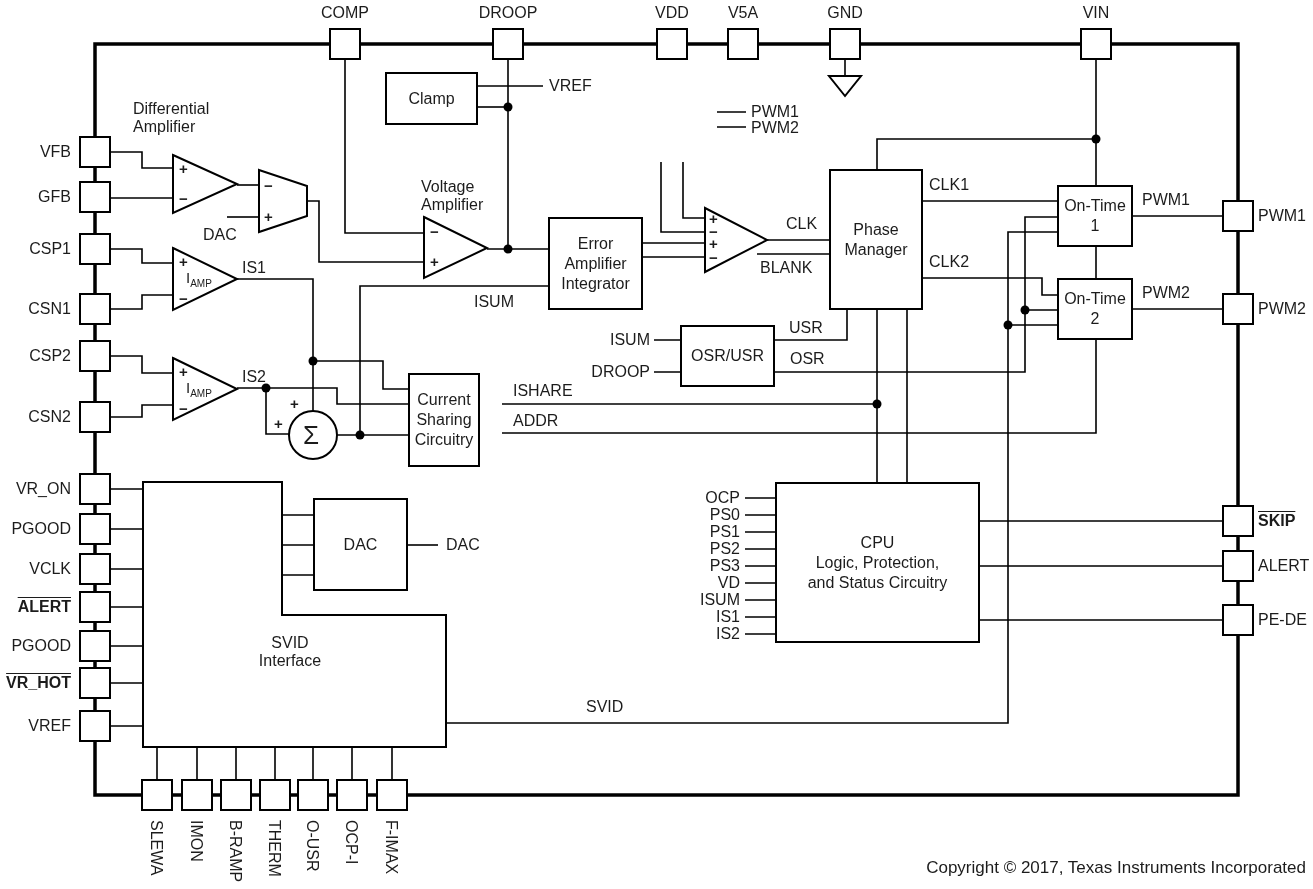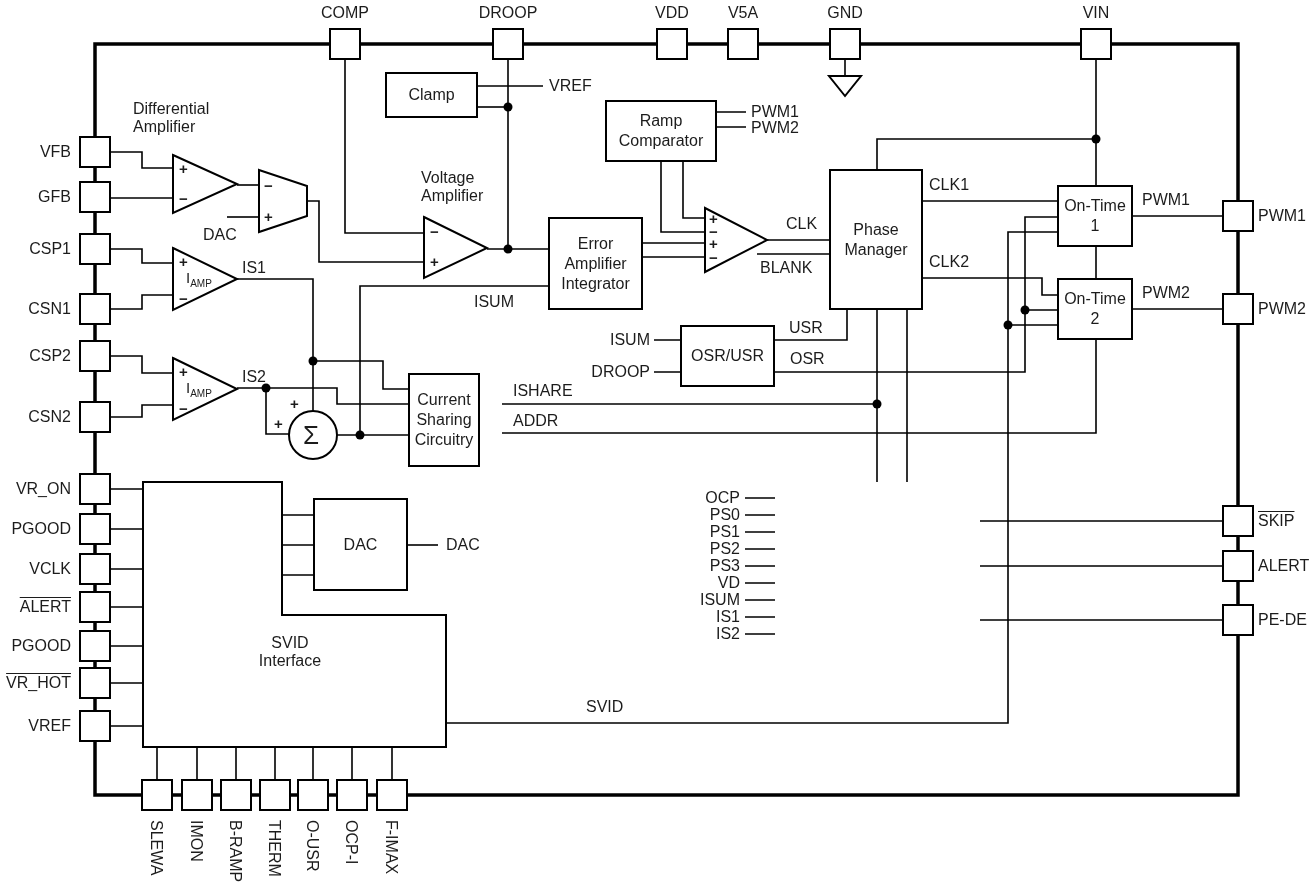--- a/index.html
+++ b/index.html
@@ -7,21 +7,21 @@
           font-family:"Liberation Sans",sans-serif;color:#1c1c1c;overflow:hidden;}
   #wiring{position:absolute;left:0;top:0;z-index:1;}
   .pin{position:absolute;width:32px;height:32px;background:#fff;border:2px solid #000;
        box-sizing:border-box;z-index:3;}
   .blk{position:absolute;background:#fff;border:2px solid #000;box-sizing:border-box;
        display:flex;flex-direction:column;align-items:center;justify-content:center;
        font-size:16px;line-height:1.25;text-align:center;z-index:2;}
   .lbl{position:absolute;font-size:16px;white-space:nowrap;z-index:4;line-height:1.15;}
   .r{text-align:right;}
   .c{text-align:center;}
-  .ov{text-decoration:overline;}
+  .ov{text-decoration:overline;font-weight:bold;}
   .vlbl{position:absolute;top:820px;writing-mode:vertical-rl;font-size:16px;
         white-space:nowrap;z-index:4;}
   .sym{position:absolute;font-size:15px;font-weight:bold;z-index:4;line-height:1;}
   .sigma{position:absolute;font-size:26px;z-index:4;line-height:1;}
   .iamp{position:absolute;font-size:15px;z-index:4;line-height:1;}
   .iamp sub{font-size:10px;}
   .copy{position:absolute;font-size:17px;z-index:4;}
 </style>
 </head>
 <body>
@@ -166,26 +166,22 @@
 <div class="lbl" style="left:1258px;top:611px">PE-DE</div>
 
 <div class="vlbl" style="left:147px">SLEWA</div>
 <div class="vlbl" style="left:187px">IMON</div>
 <div class="vlbl" style="left:226px">B-RAMP</div>
 <div class="vlbl" style="left:265px">THERM</div>
 <div class="vlbl" style="left:303px">O-USR</div>
 <div class="vlbl" style="left:342px">OCP-I</div>
 <div class="vlbl" style="left:382px">F-IMAX</div>
 
-<div class="blk" style="left:385px;top:72px;width:93px;height:46px">
+<div class="blk" style="left:385px;top:72px;width:93px;height:53px">
   <div>Clamp</div>
-</div>
-<div class="blk" style="left:605px;top:100px;width:112px;height:62px">
-  <div>Ramp</div>
-      <div>Comparator</div>
 </div>
 <div class="blk" style="left:548px;top:217px;width:95px;height:93px">
   <div>Error</div>
       <div>Amplifier</div>
       <div>Integrator</div>
 </div>
 <div class="blk" style="left:829px;top:169px;width:94px;height:141px">
   <div>Phase</div>
       <div>Manager</div>
 </div>
@@ -201,30 +197,35 @@
       <div>2</div>
 </div>
 <div class="blk" style="left:408px;top:373px;width:72px;height:94px">
   <div>Current</div>
       <div>Sharing</div>
       <div>Circuitry</div>
 </div>
 <div class="blk" style="left:313px;top:498px;width:95px;height:93px">
   <div>DAC</div>
 </div>
+<div class="blk" style="left:775px;top:482px;width:205px;height:161px">
+  <div>CPU</div>
+      <div>Logic, Protection,</div>
+      <div>and Status Circuitry</div>
+</div>
 <div class="lbl c" style="left:210px;top:634px;width:160px">
   <div>SVID</div>
       <div>Interface</div>
 </div>
 
 <div class="lbl" style="left:133px;top:100px">
   <div>Differential</div>
       <div>Amplifier</div>
 </div>
-<div class="lbl" style="left:421px;top:169px">
+<div class="lbl" style="left:421px;top:178px">
   <div>Voltage</div>
       <div>Amplifier</div>
 </div>
 <div class="sym" style="left:179px;top:161px">+</div>
 <div class="sym" style="left:179px;top:191px">−</div>
 <div class="sym" style="left:264px;top:178px">−</div>
 <div class="sym" style="left:264px;top:209px">+</div>
 <div class="sym" style="left:179px;top:254px">+</div>
 <div class="iamp" style="left:186px;top:270px"><span>I</span><sub>AMP</sub></div>
 <div class="sym" style="left:179px;top:291px">−</div>
@@ -266,14 +267,15 @@
 <div class="lbl r" style="left:680px;top:489px;width:60px">OCP</div>
 <div class="lbl r" style="left:680px;top:506px;width:60px">PS0</div>
 <div class="lbl r" style="left:680px;top:523px;width:60px">PS1</div>
 <div class="lbl r" style="left:680px;top:540px;width:60px">PS2</div>
 <div class="lbl r" style="left:680px;top:557px;width:60px">PS3</div>
 <div class="lbl r" style="left:680px;top:574px;width:60px">VD</div>
 <div class="lbl r" style="left:680px;top:591px;width:60px">ISUM</div>
 <div class="lbl r" style="left:680px;top:608px;width:60px">IS1</div>
 <div class="lbl r" style="left:680px;top:625px;width:60px">IS2</div>
 
+<div class="copy r" style="left:800px;top:858px;width:506px">Copyright © 2017, Texas Instruments Incorporated</div>
 
 </div>
 
 </body></html>

